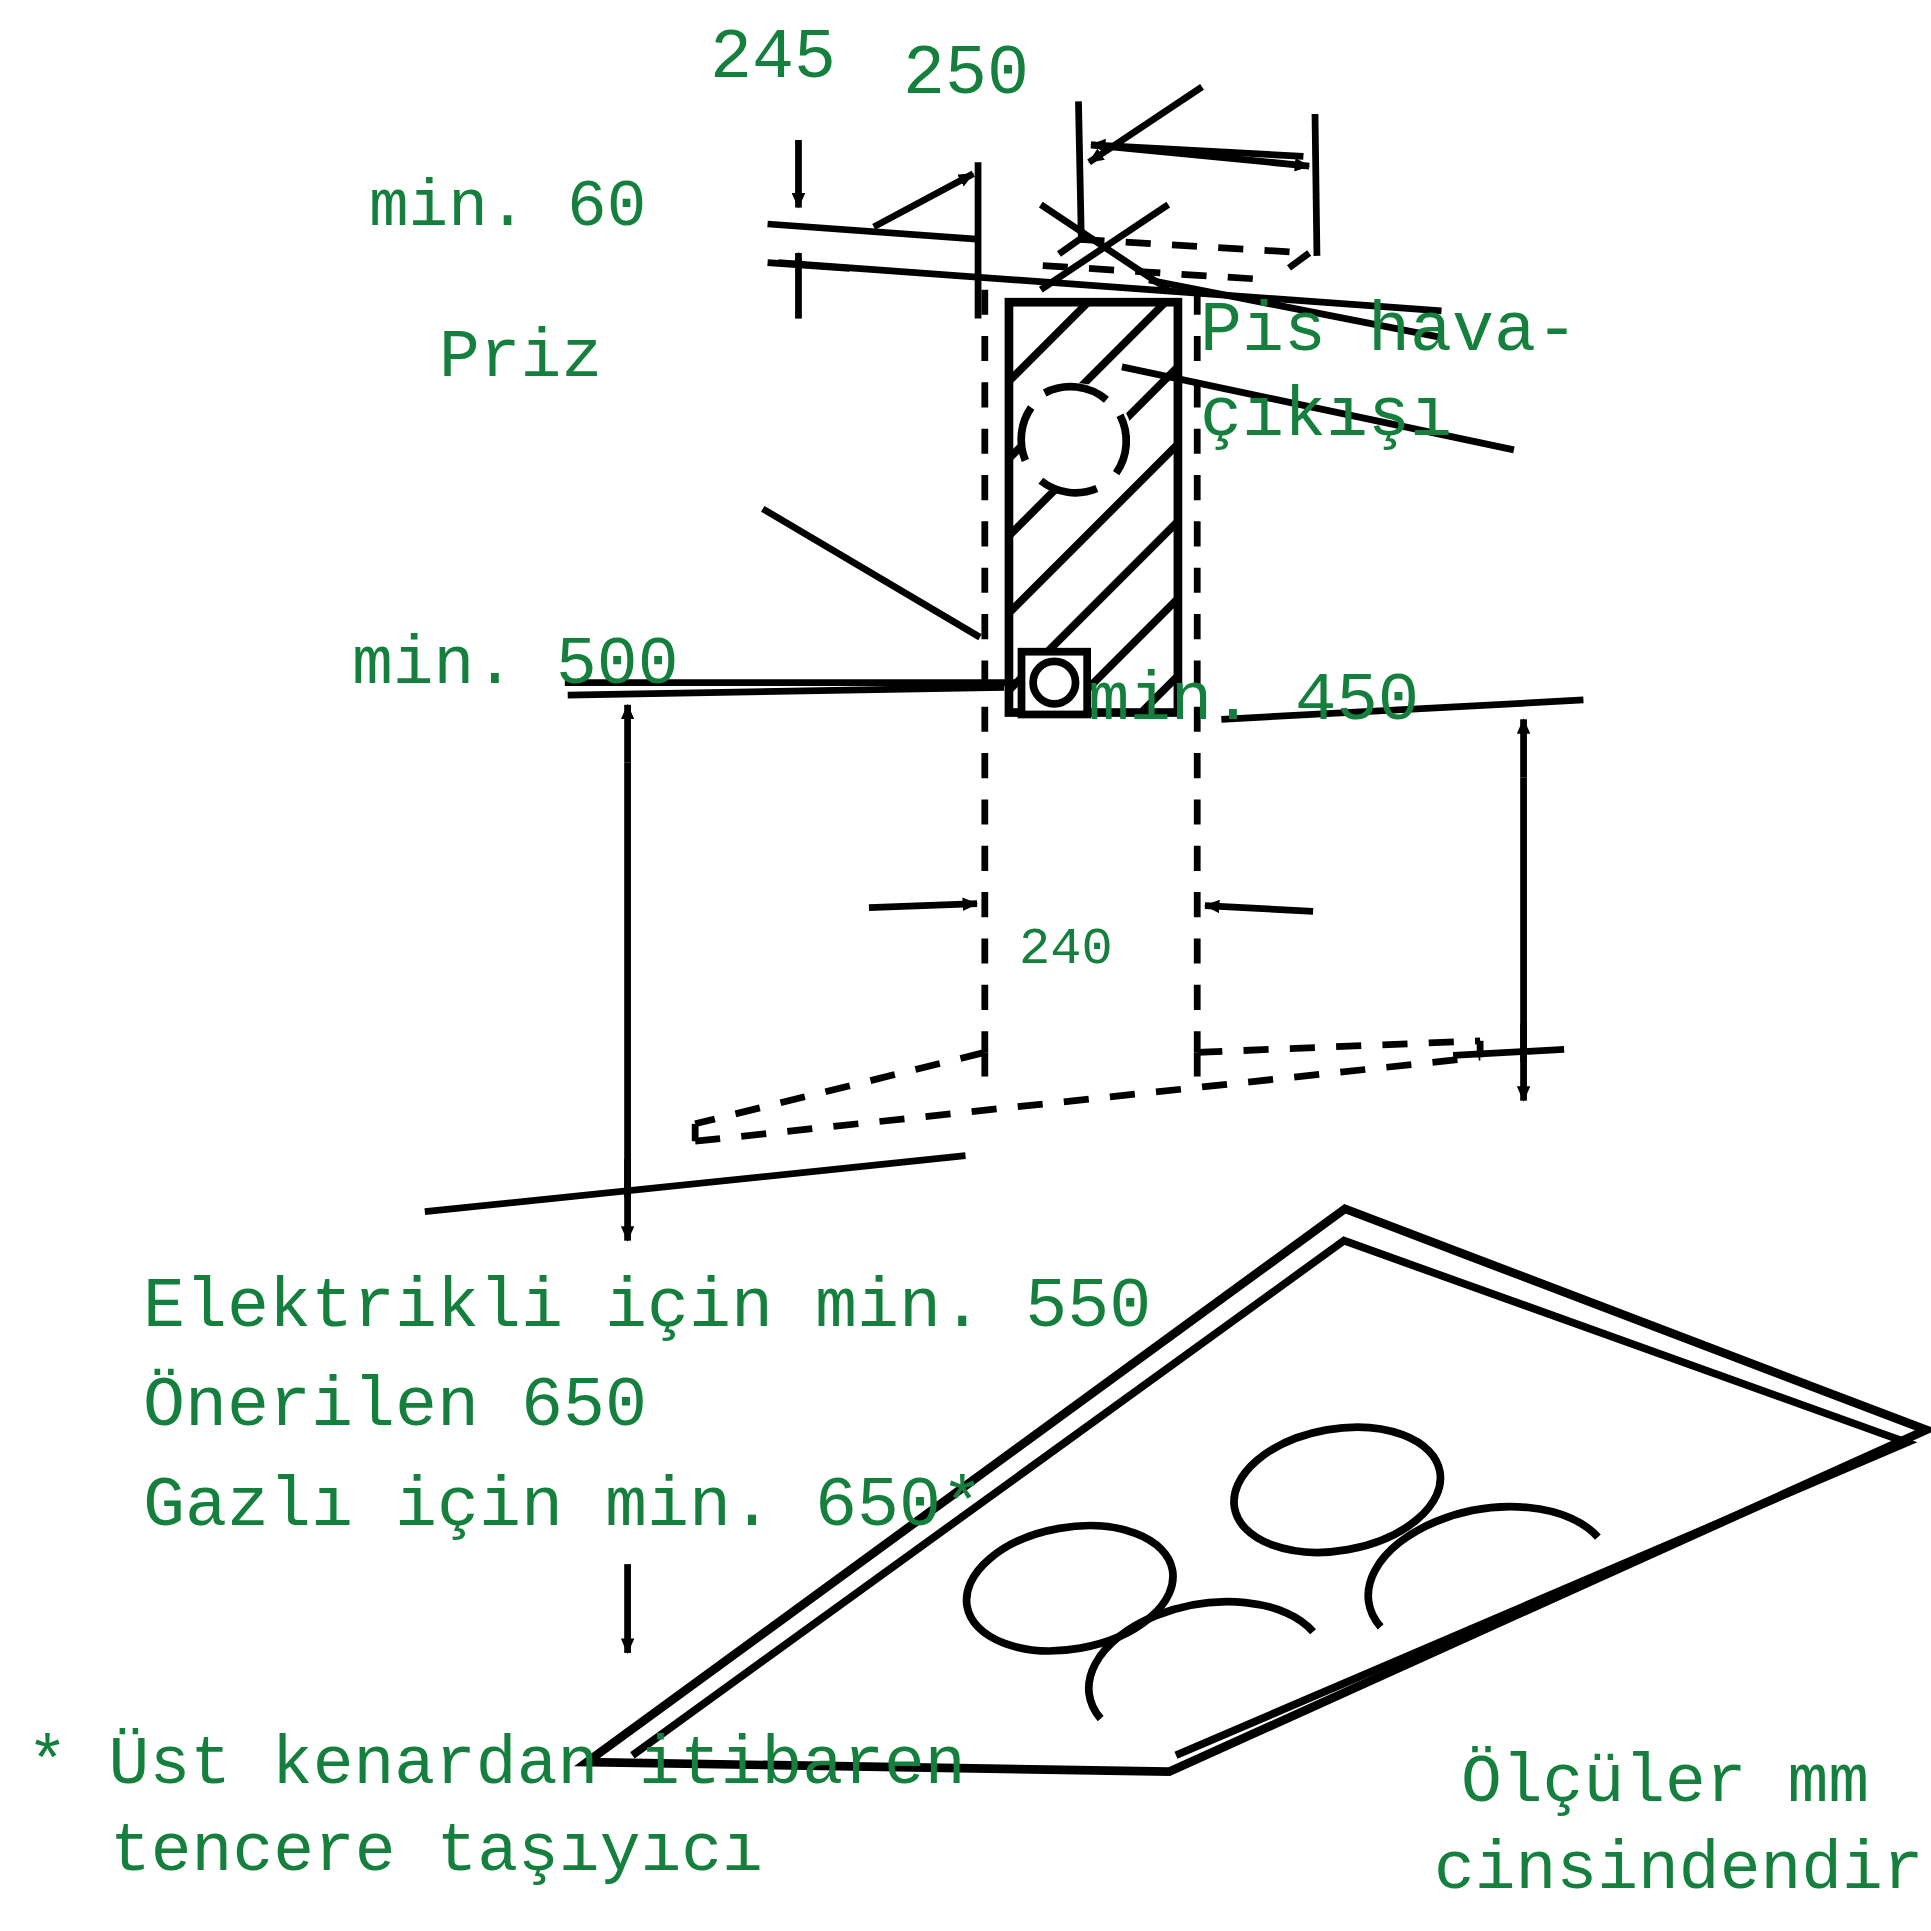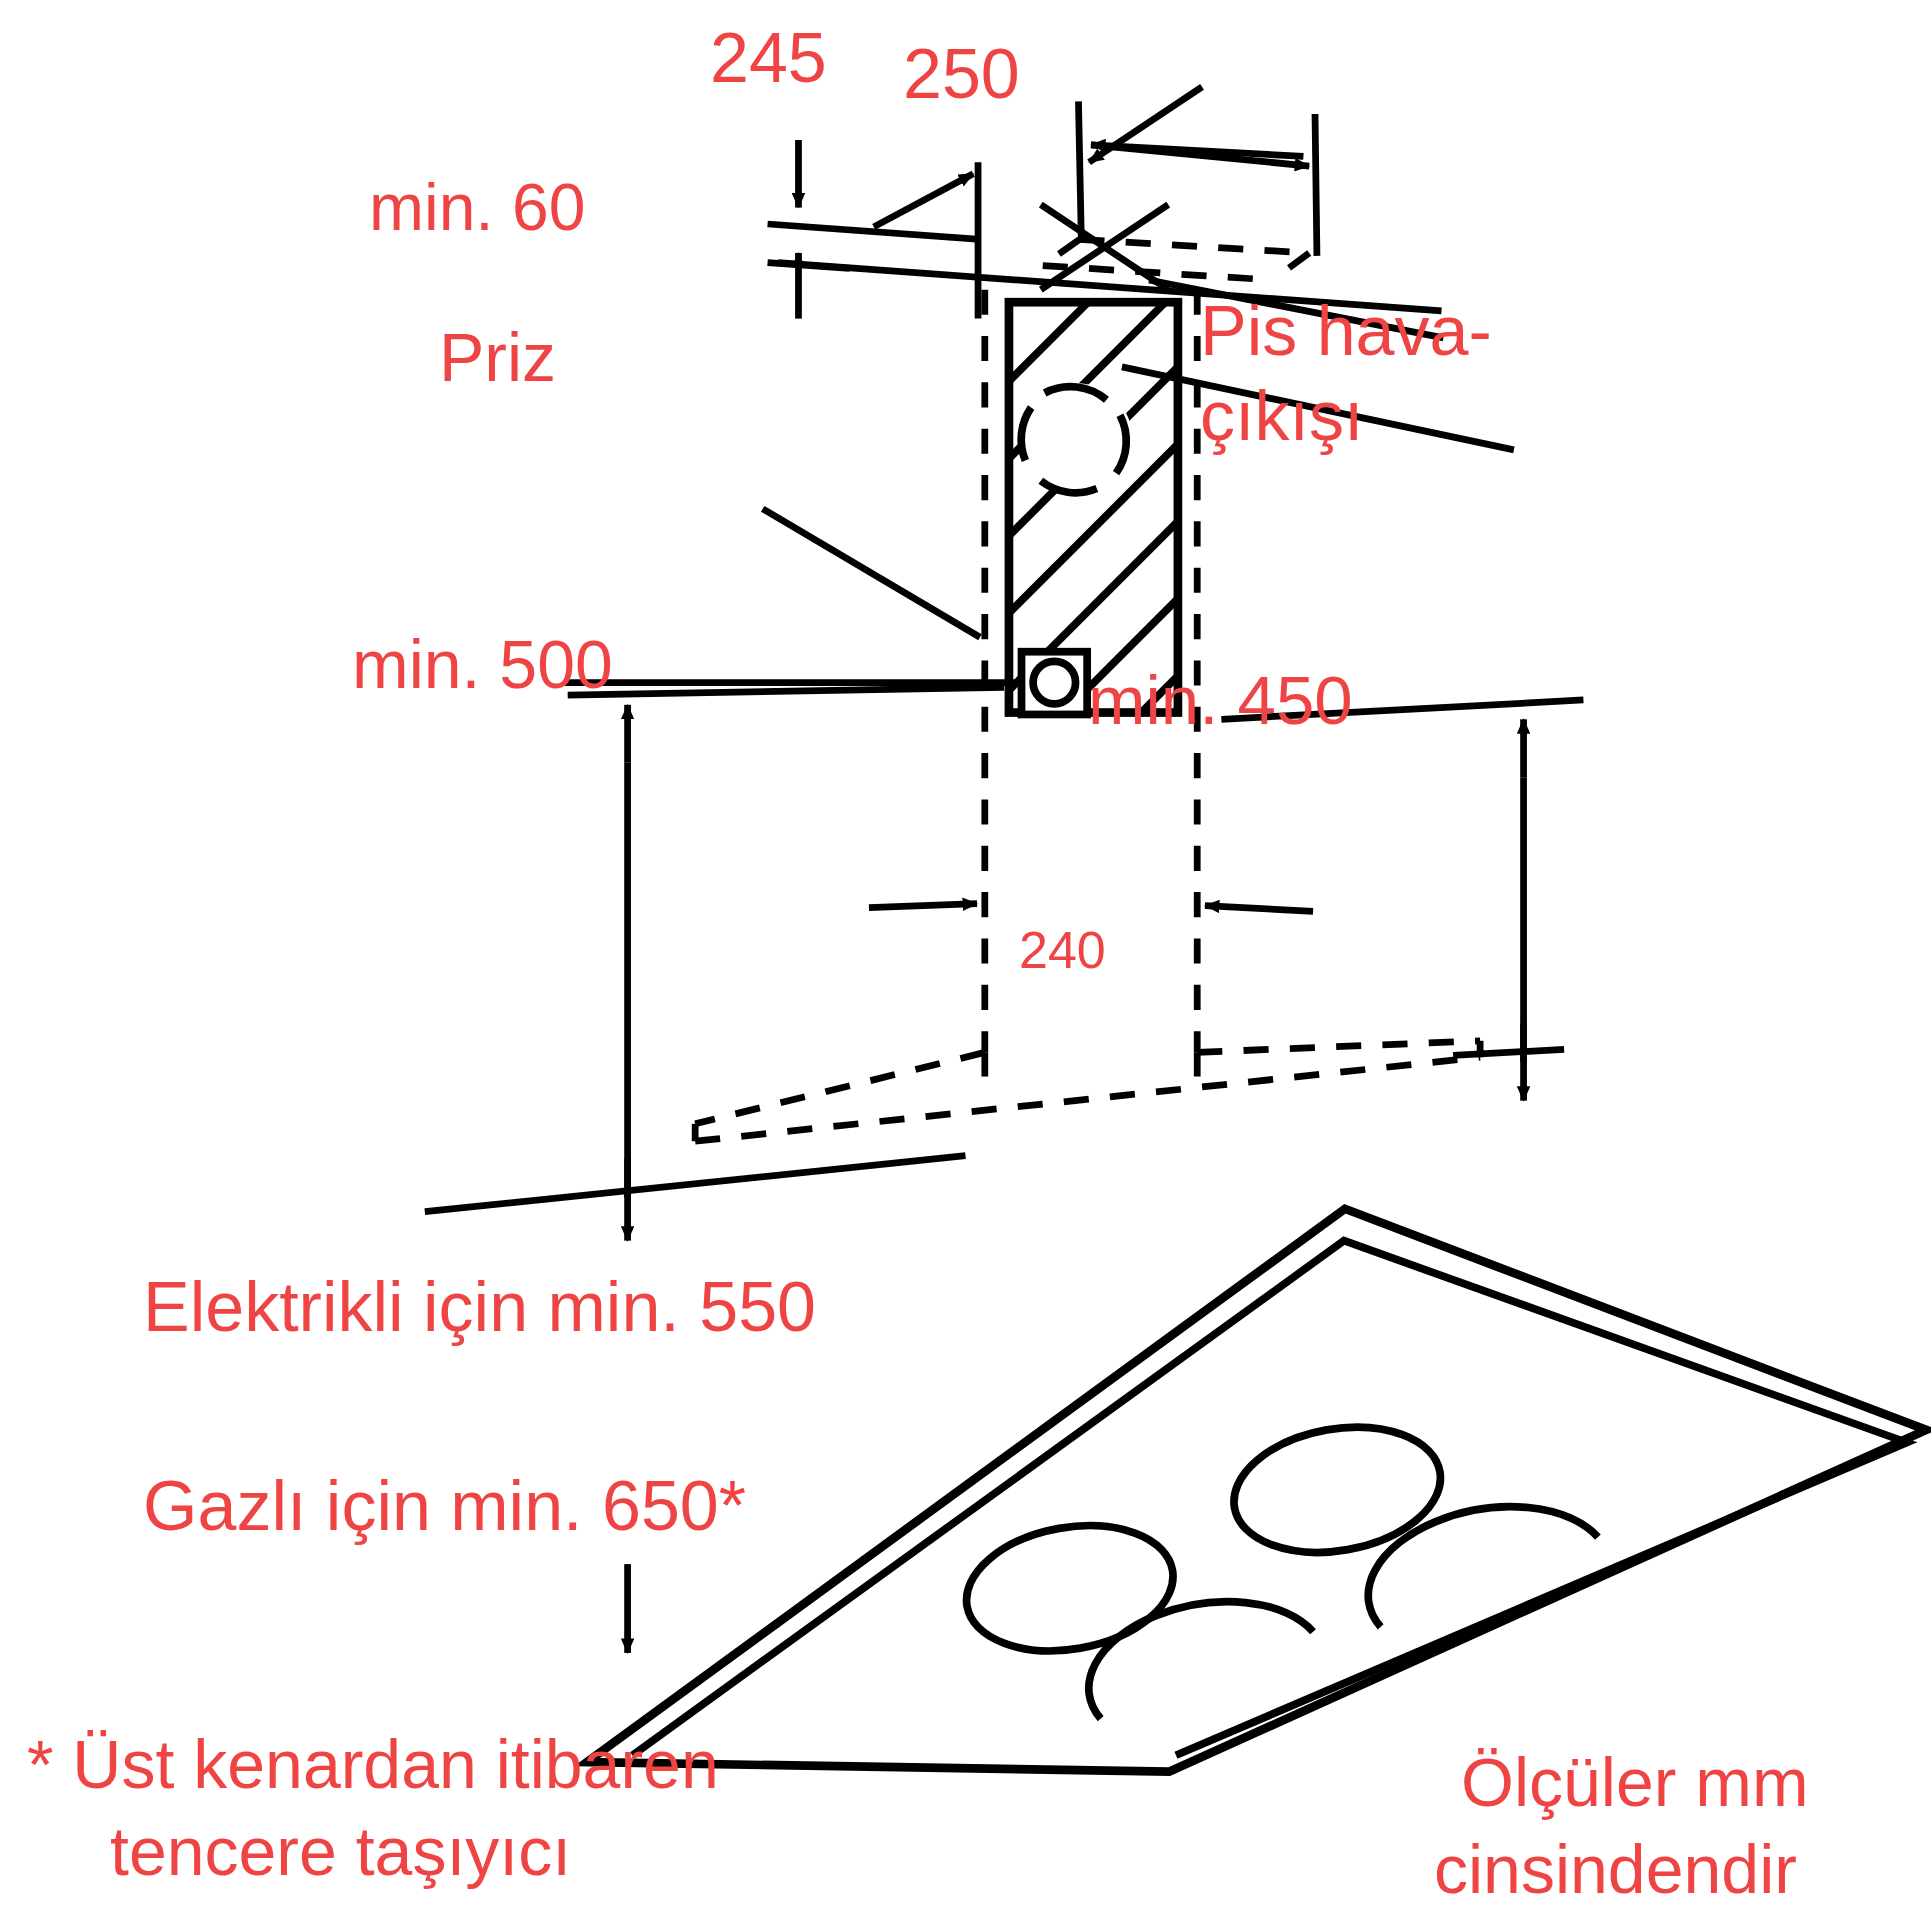--- a/index.html
+++ b/index.html
@@ -1,19 +1,19 @@
 <!DOCTYPE html>
 <html><head>
 <meta charset="utf-8">
 <style>
   html,body{margin:0;padding:0;background:#ffffff;}
   body{width:1931px;height:1931px;overflow:hidden;font-family:"Liberation Sans",sans-serif;color:#000;}
   #stage{position:relative;width:1931px;height:1931px;background:#fff;}
   svg{position:absolute;left:0;top:0;}
-  .lbl{position:absolute;white-space:pre;font-family:Liberation Sans, sans-serif;color:#ef4444;line-height:1.08;}
+  .lbl{position:absolute;white-space:pre;font-family:Liberation Mono, monospace;color:#15803d;line-height:1.08;}
 </style>
 </head>
 <body>
 
 <div id="stage">
 
   <svg width="1931" height="1931" viewBox="0 0 2000 2000">
 
     <defs>
       <marker id="ah" markerWidth="16" markerHeight="14" refX="15" refY="7" orient="auto" markerUnits="userSpaceOnUse">
@@ -164,20 +164,21 @@
   <div class="lbl" style="left:1200px;top:294px;font-size:70px;">Pis hava-</div>
   <div class="lbl" style="left:1200px;top:379px;font-size:70px;">çıkışı</div>
 
   <div class="lbl" style="left:352px;top:628px;font-size:68px;">min. 500</div>
 
   <div class="lbl" style="left:1088px;top:664px;font-size:69px;">min. 450</div>
 
   <div class="lbl" style="left:1019px;top:922px;font-size:52px;">240</div>
 
   <div class="lbl" style="left:143px;top:1270px;font-size:70px;">Elektrikli için min. 550</div>
+  <div class="lbl" style="left:143px;top:1369px;font-size:70px;">Önerilen 650</div>
   <div class="lbl" style="left:143px;top:1469px;font-size:70px;">Gazlı için min. 650*</div>
 
   <div class="lbl" style="left:27px;top:1728px;font-size:68px;">* Üst kenardan itibaren</div>
   <div class="lbl" style="left:110px;top:1815px;font-size:68px;">tencere taşıyıcı</div>
 
   <div class="lbl" style="left:1434px;top:1833px;font-size:68px;">cinsindendir</div>
   <div class="lbl" style="left:1461px;top:1746px;font-size:68px;">Ölçüler mm</div>
 
 </div>
 

